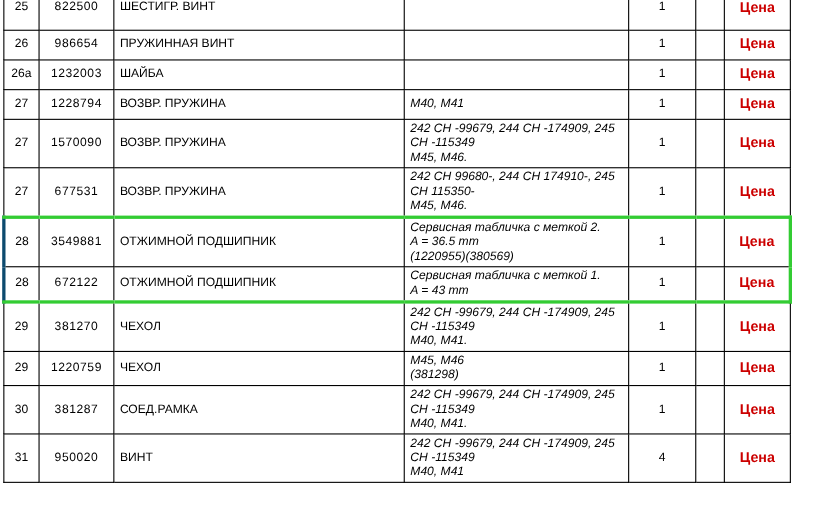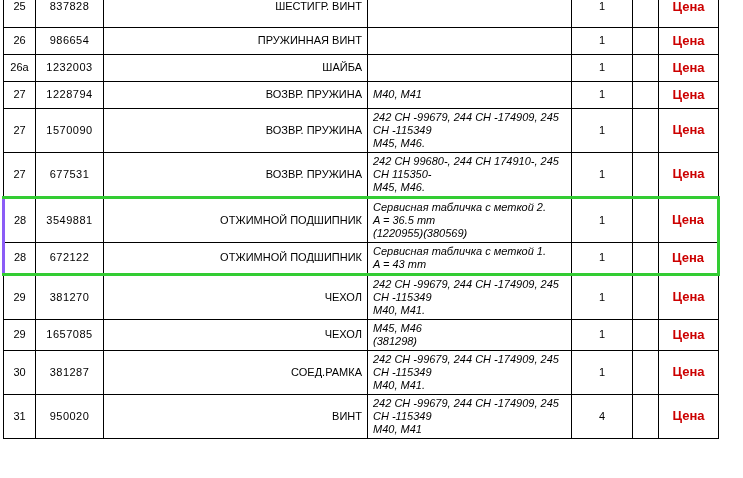--- a/index.html
+++ b/index.html
@@ -36,33 +36,33 @@
     border-top: none;
     vertical-align: top;
     padding-top: 0;
     padding-bottom: 0;
     height: 15px;
   }
   table.parts tr { height: 27px; }
 
   td.c-num   { text-align: center; font-size: 11px; }
   td.c-part  { text-align: center; font-size: 15px; color: #3c3c3c; letter-spacing: 0.5px; }
-  td.c-name  { text-align: right; font-size: 11px; }
+  td.c-name  { text-align: left; font-size: 11px; }
   td.c-desc  { text-align: left; font-size: 11px; white-space: pre-line; font-style: italic; }
   td.c-qty   { text-align: center; font-size: 12px; }
   td.c-price { text-align: center; }
   .price-link {
     font-size: 13px;
     font-weight: bold;
     color: #cc0000;
     cursor: pointer;
   }
 
   
-  tr.hl td:first-child { border-left: 3px solid #8b5cf6; }
+  tr.hl td:first-child { border-left: 3px solid #0c4a6e; }
   tr.hl td:last-child  { border-right: 3px solid #33cc33; }
   tr.hl-first td { border-top: 3px solid #33cc33; }
   tr.hl-last td  { border-bottom: 3px solid #33cc33; }
 </style>
 </head>
 <body>
 
 <div class="page">
   <table class="parts">
     <colgroup>
@@ -70,21 +70,21 @@
       <col style="width:68px">
       <col style="width:264px">
       <col style="width:204px">
       <col style="width:61px">
       <col style="width:26px">
       <col style="width:60px">
     </colgroup>
     <tbody>
         <tr>
     <td class="c-num">25</td>
-    <td class="c-part">837828</td>
+    <td class="c-part">822500</td>
     <td class="c-name">ШЕСТИГР. ВИНТ</td>
     <td class="c-desc"></td>
     <td class="c-qty">1</td>
     <td class="c-empty"></td>
     <td class="c-price">
       <span class="price-link">Цена</span>
     </td>
   </tr>
         <tr>
     <td class="c-num">26</td>
@@ -175,21 +175,21 @@
     <td class="c-desc">242 CH -99679, 244 CH -174909, 245 CH -115349
 М40, М41.</td>
     <td class="c-qty">1</td>
     <td class="c-empty"></td>
     <td class="c-price">
       <span class="price-link">Цена</span>
     </td>
   </tr>
         <tr>
     <td class="c-num">29</td>
-    <td class="c-part">1657085</td>
+    <td class="c-part">1220759</td>
     <td class="c-name">ЧЕХОЛ</td>
     <td class="c-desc">М45, М46
 (381298)</td>
     <td class="c-qty">1</td>
     <td class="c-empty"></td>
     <td class="c-price">
       <span class="price-link">Цена</span>
     </td>
   </tr>
         <tr>

